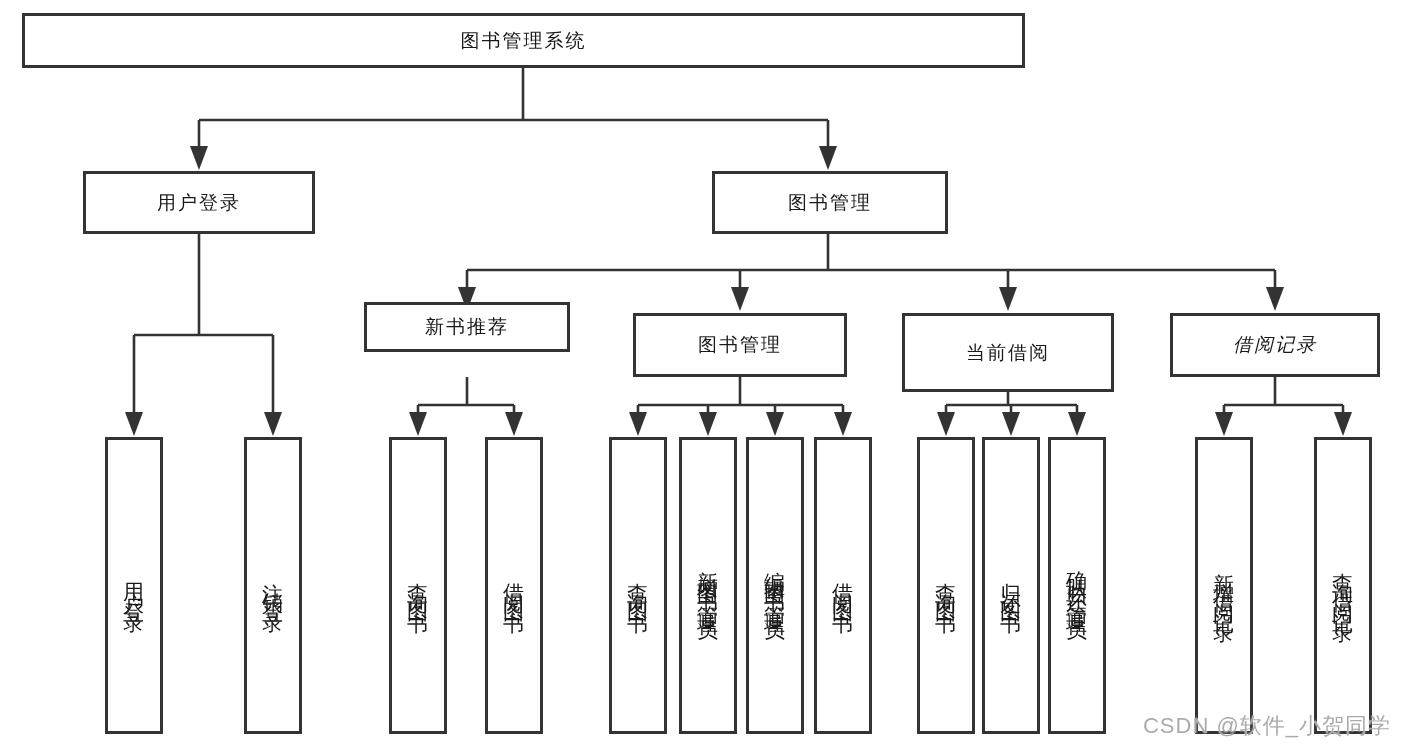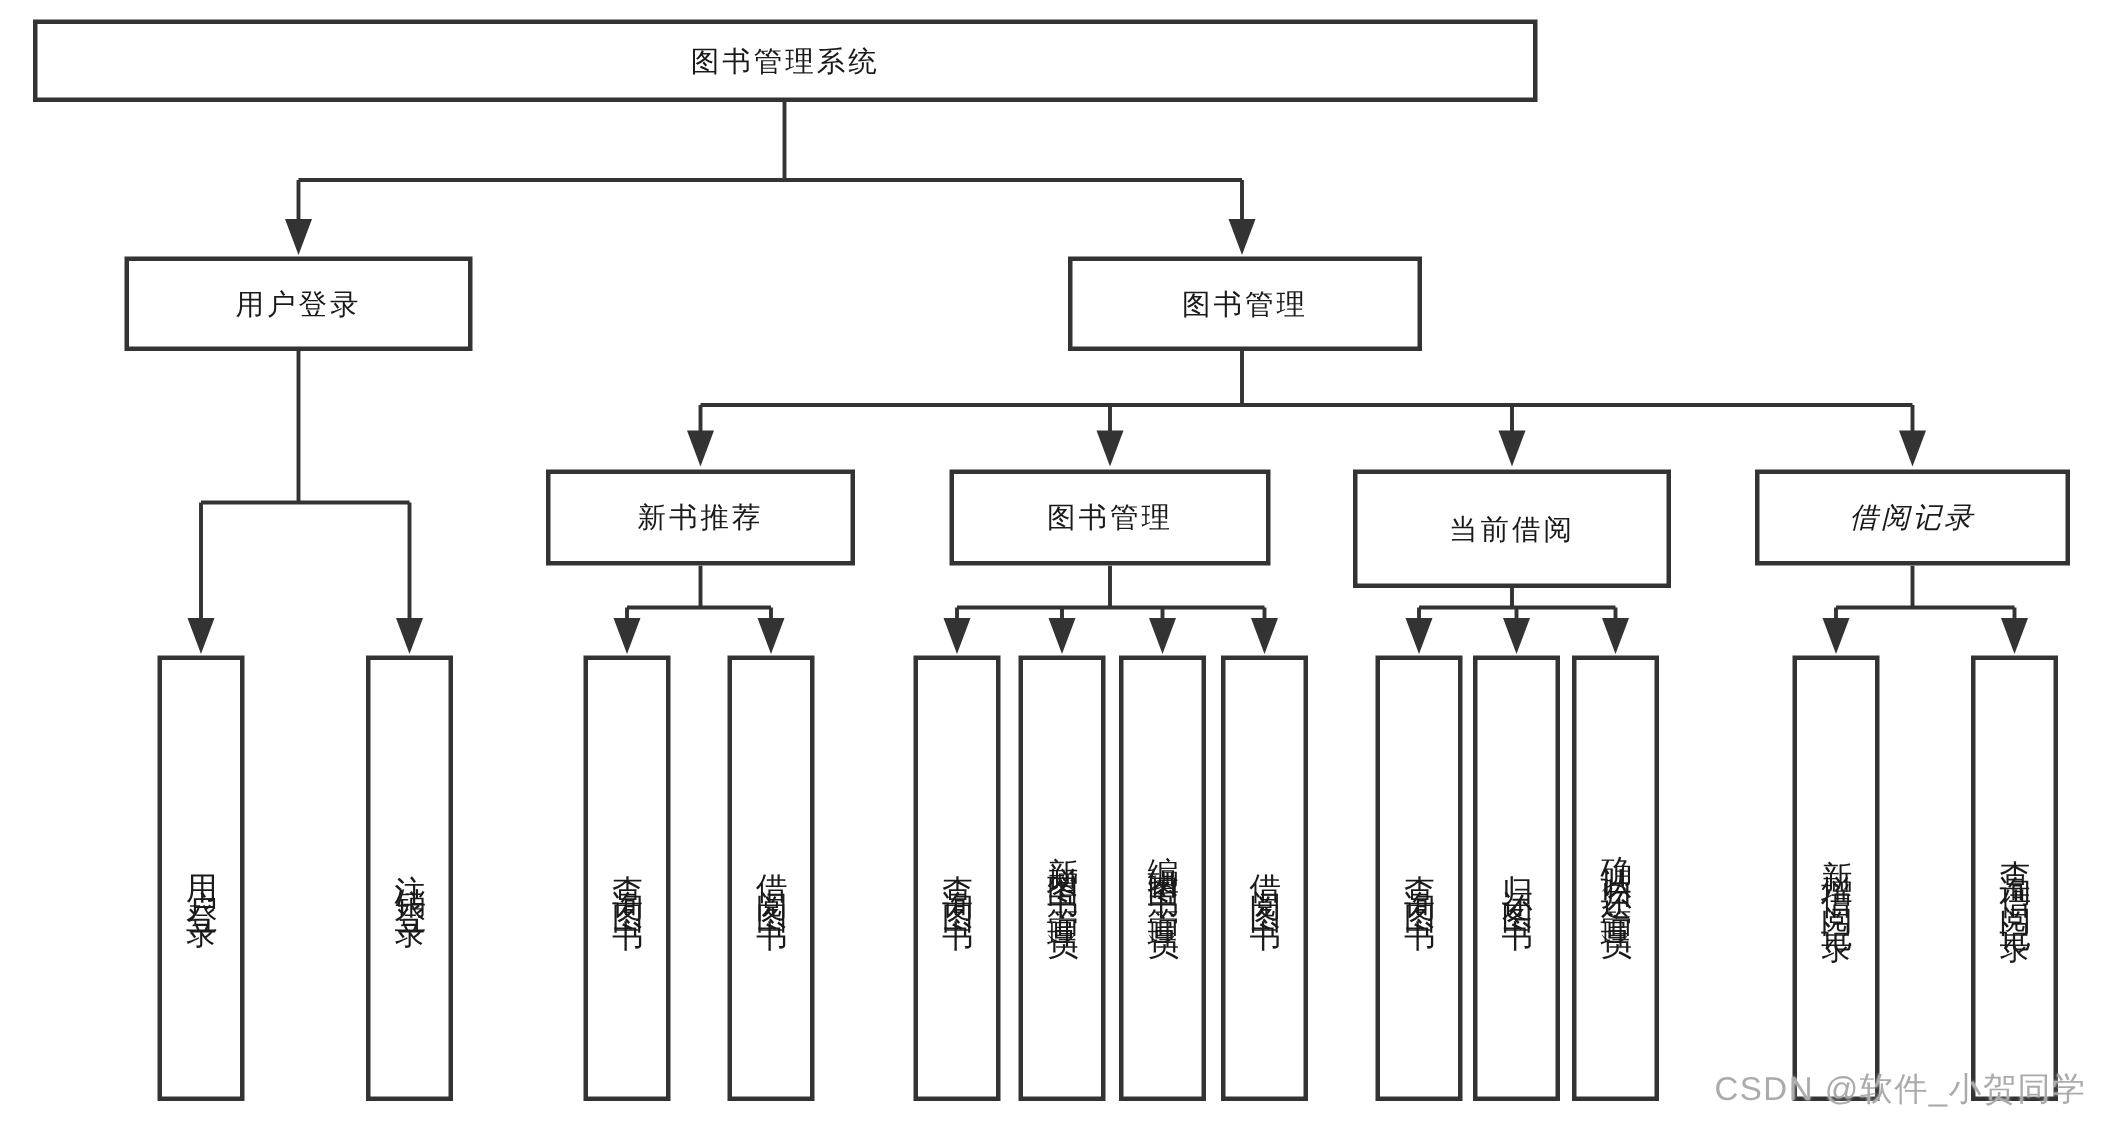--- a/index.html
+++ b/index.html
@@ -36,21 +36,21 @@
     letter-spacing:10px;
     line-height:1;
     width:58px;top:437px;height:297px;
   }
   
   .n-root{left:22px;top:13px;width:1003px;height:55px;}
   
   .n-user-login{left:83px;top:171px;width:232px;height:63px;}
   .n-book-mgmt{left:712px;top:171px;width:236px;height:63px;}
   
-  .n-new-book{left:364px;top:313px;width:206px;height:64px;text-align:right;}
+  .n-new-book{left:364px;top:302px;width:206px;height:50px;text-align:right;}
   .n-borrowing{left:633px;top:313px;width:214px;height:64px;}
   .n-current{left:902px;top:313px;width:212px;height:79px;}
   .n-records{left:1170px;top:313px;width:210px;height:64px;font-style:italic;}
   
   .n-l-user-login{left:105px;}
   .n-l-logout{left:244px;}
   .n-l-query1{left:389px;}
   .n-l-borrow1{left:485px;}
   .n-l-query2{left:609px;}
   .n-l-add-admin{left:679px;letter-spacing:7px;}

